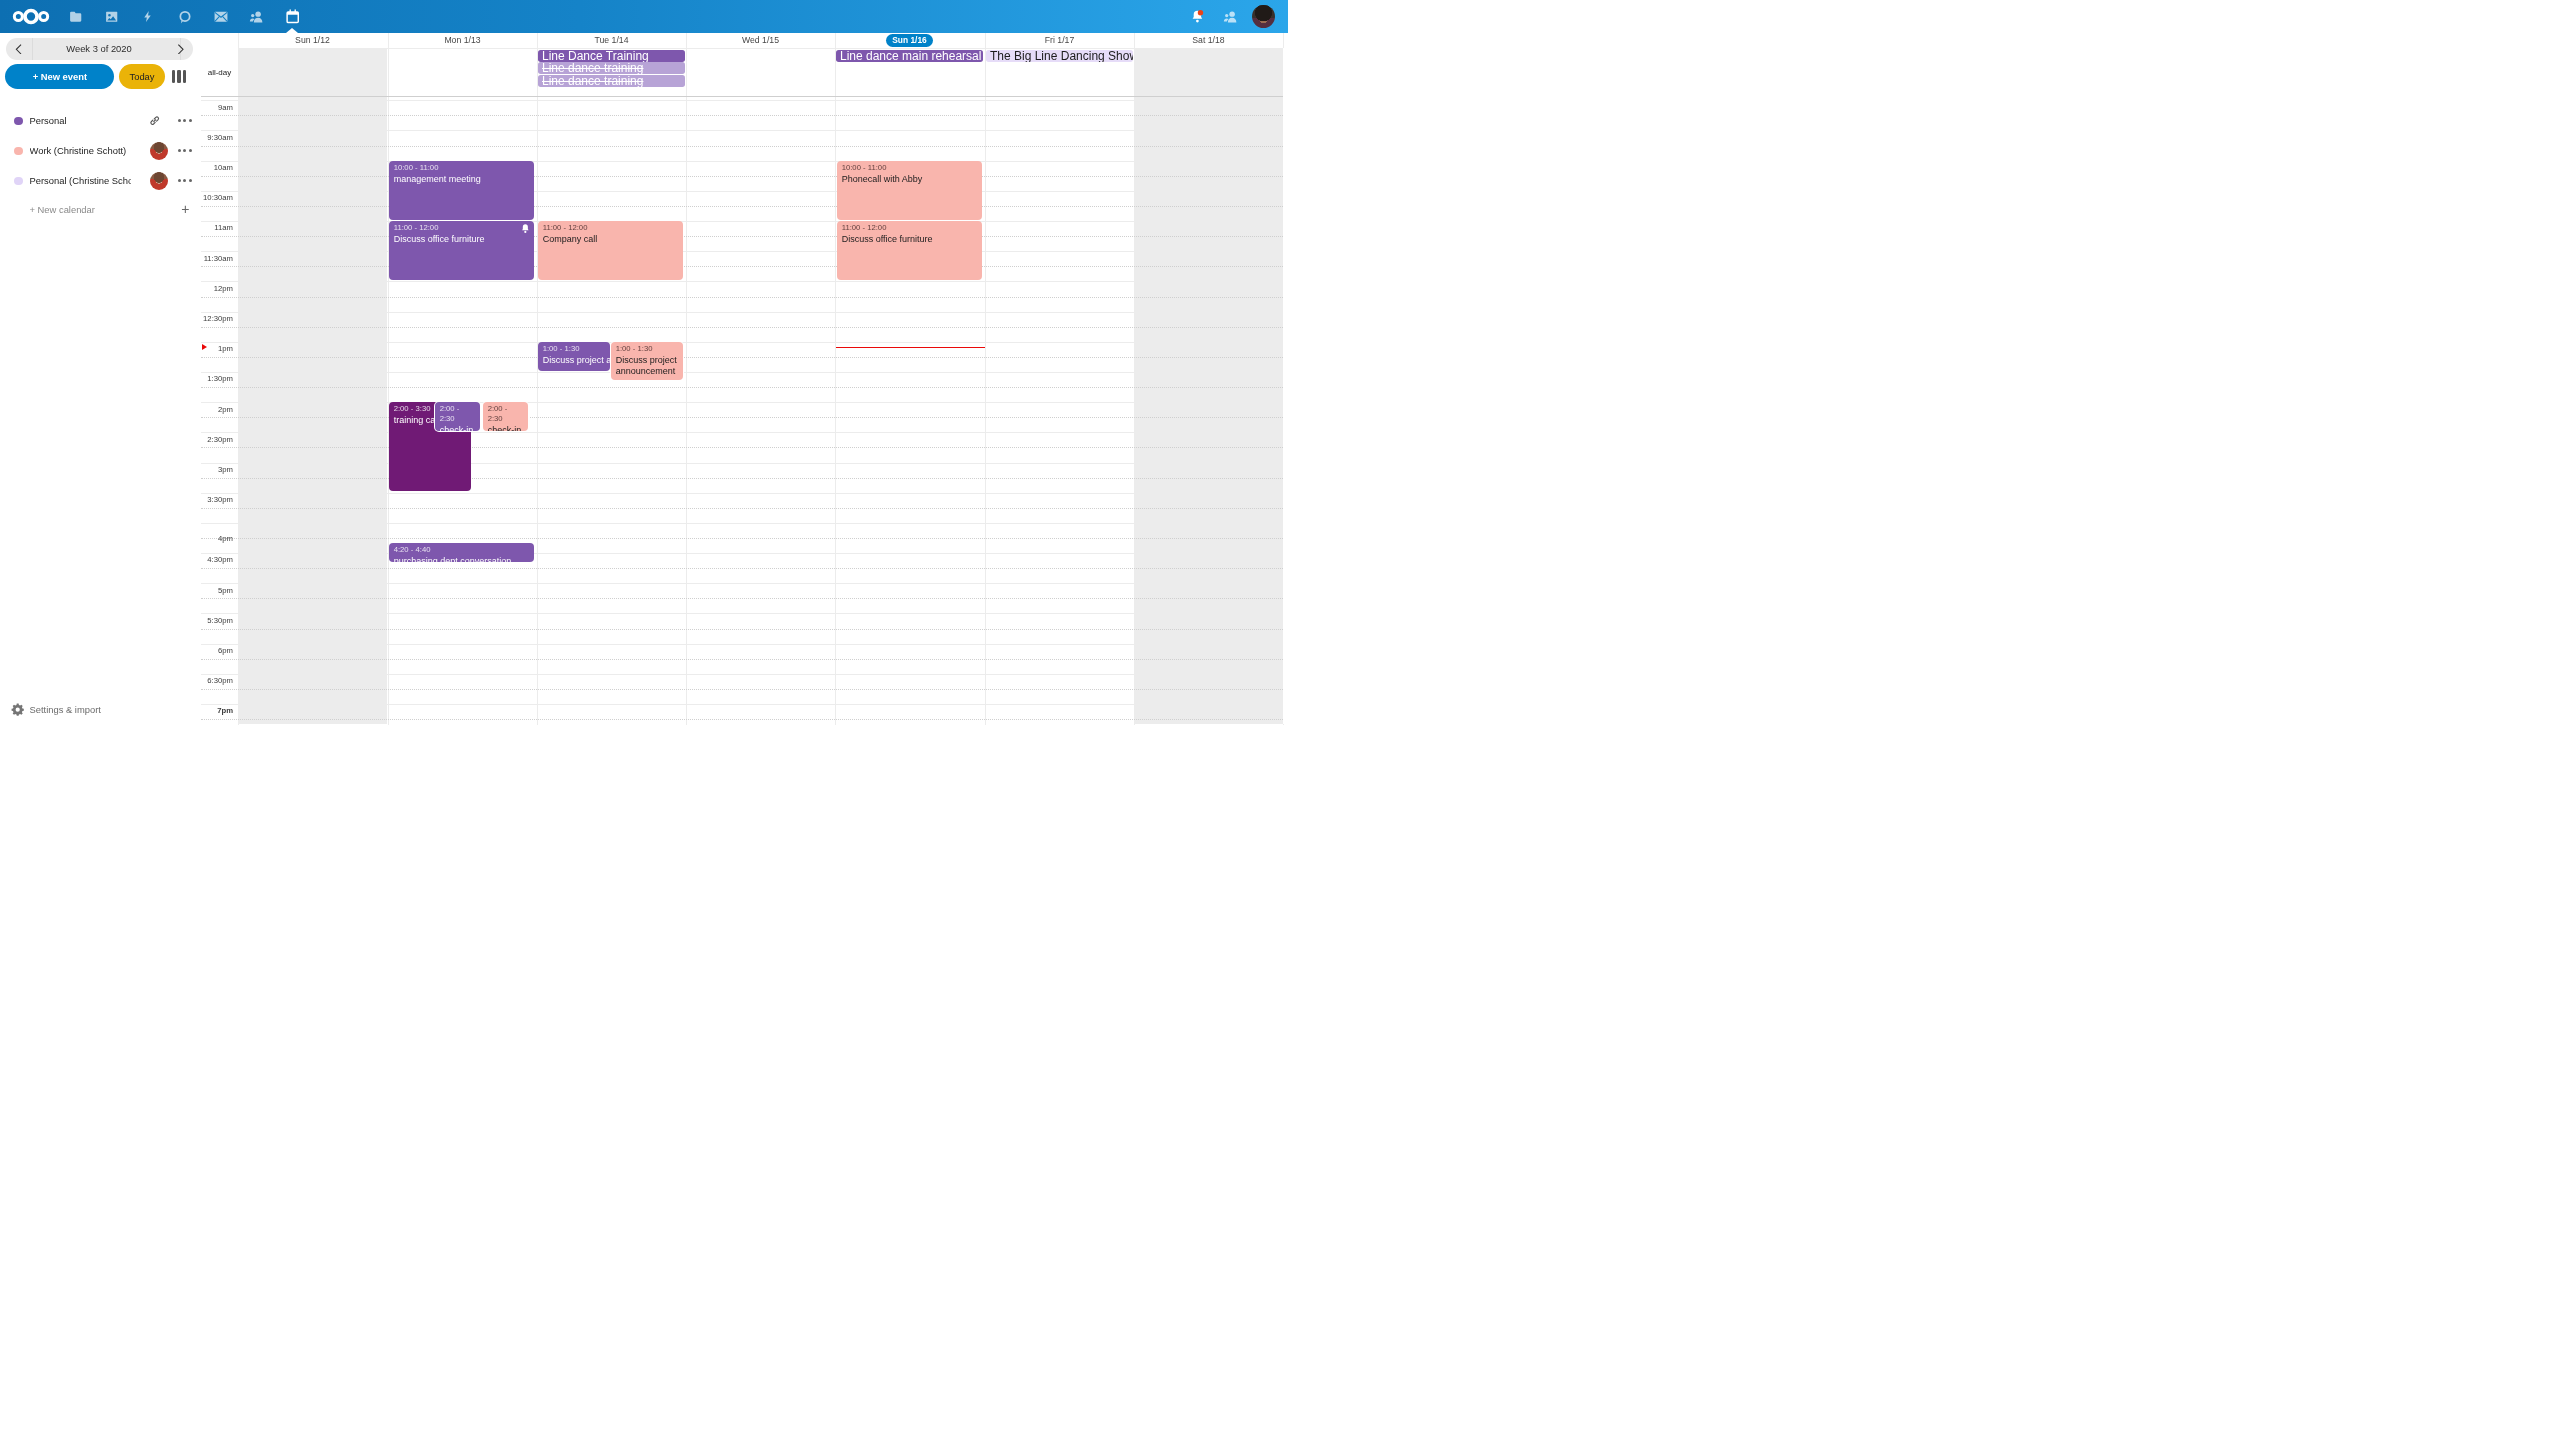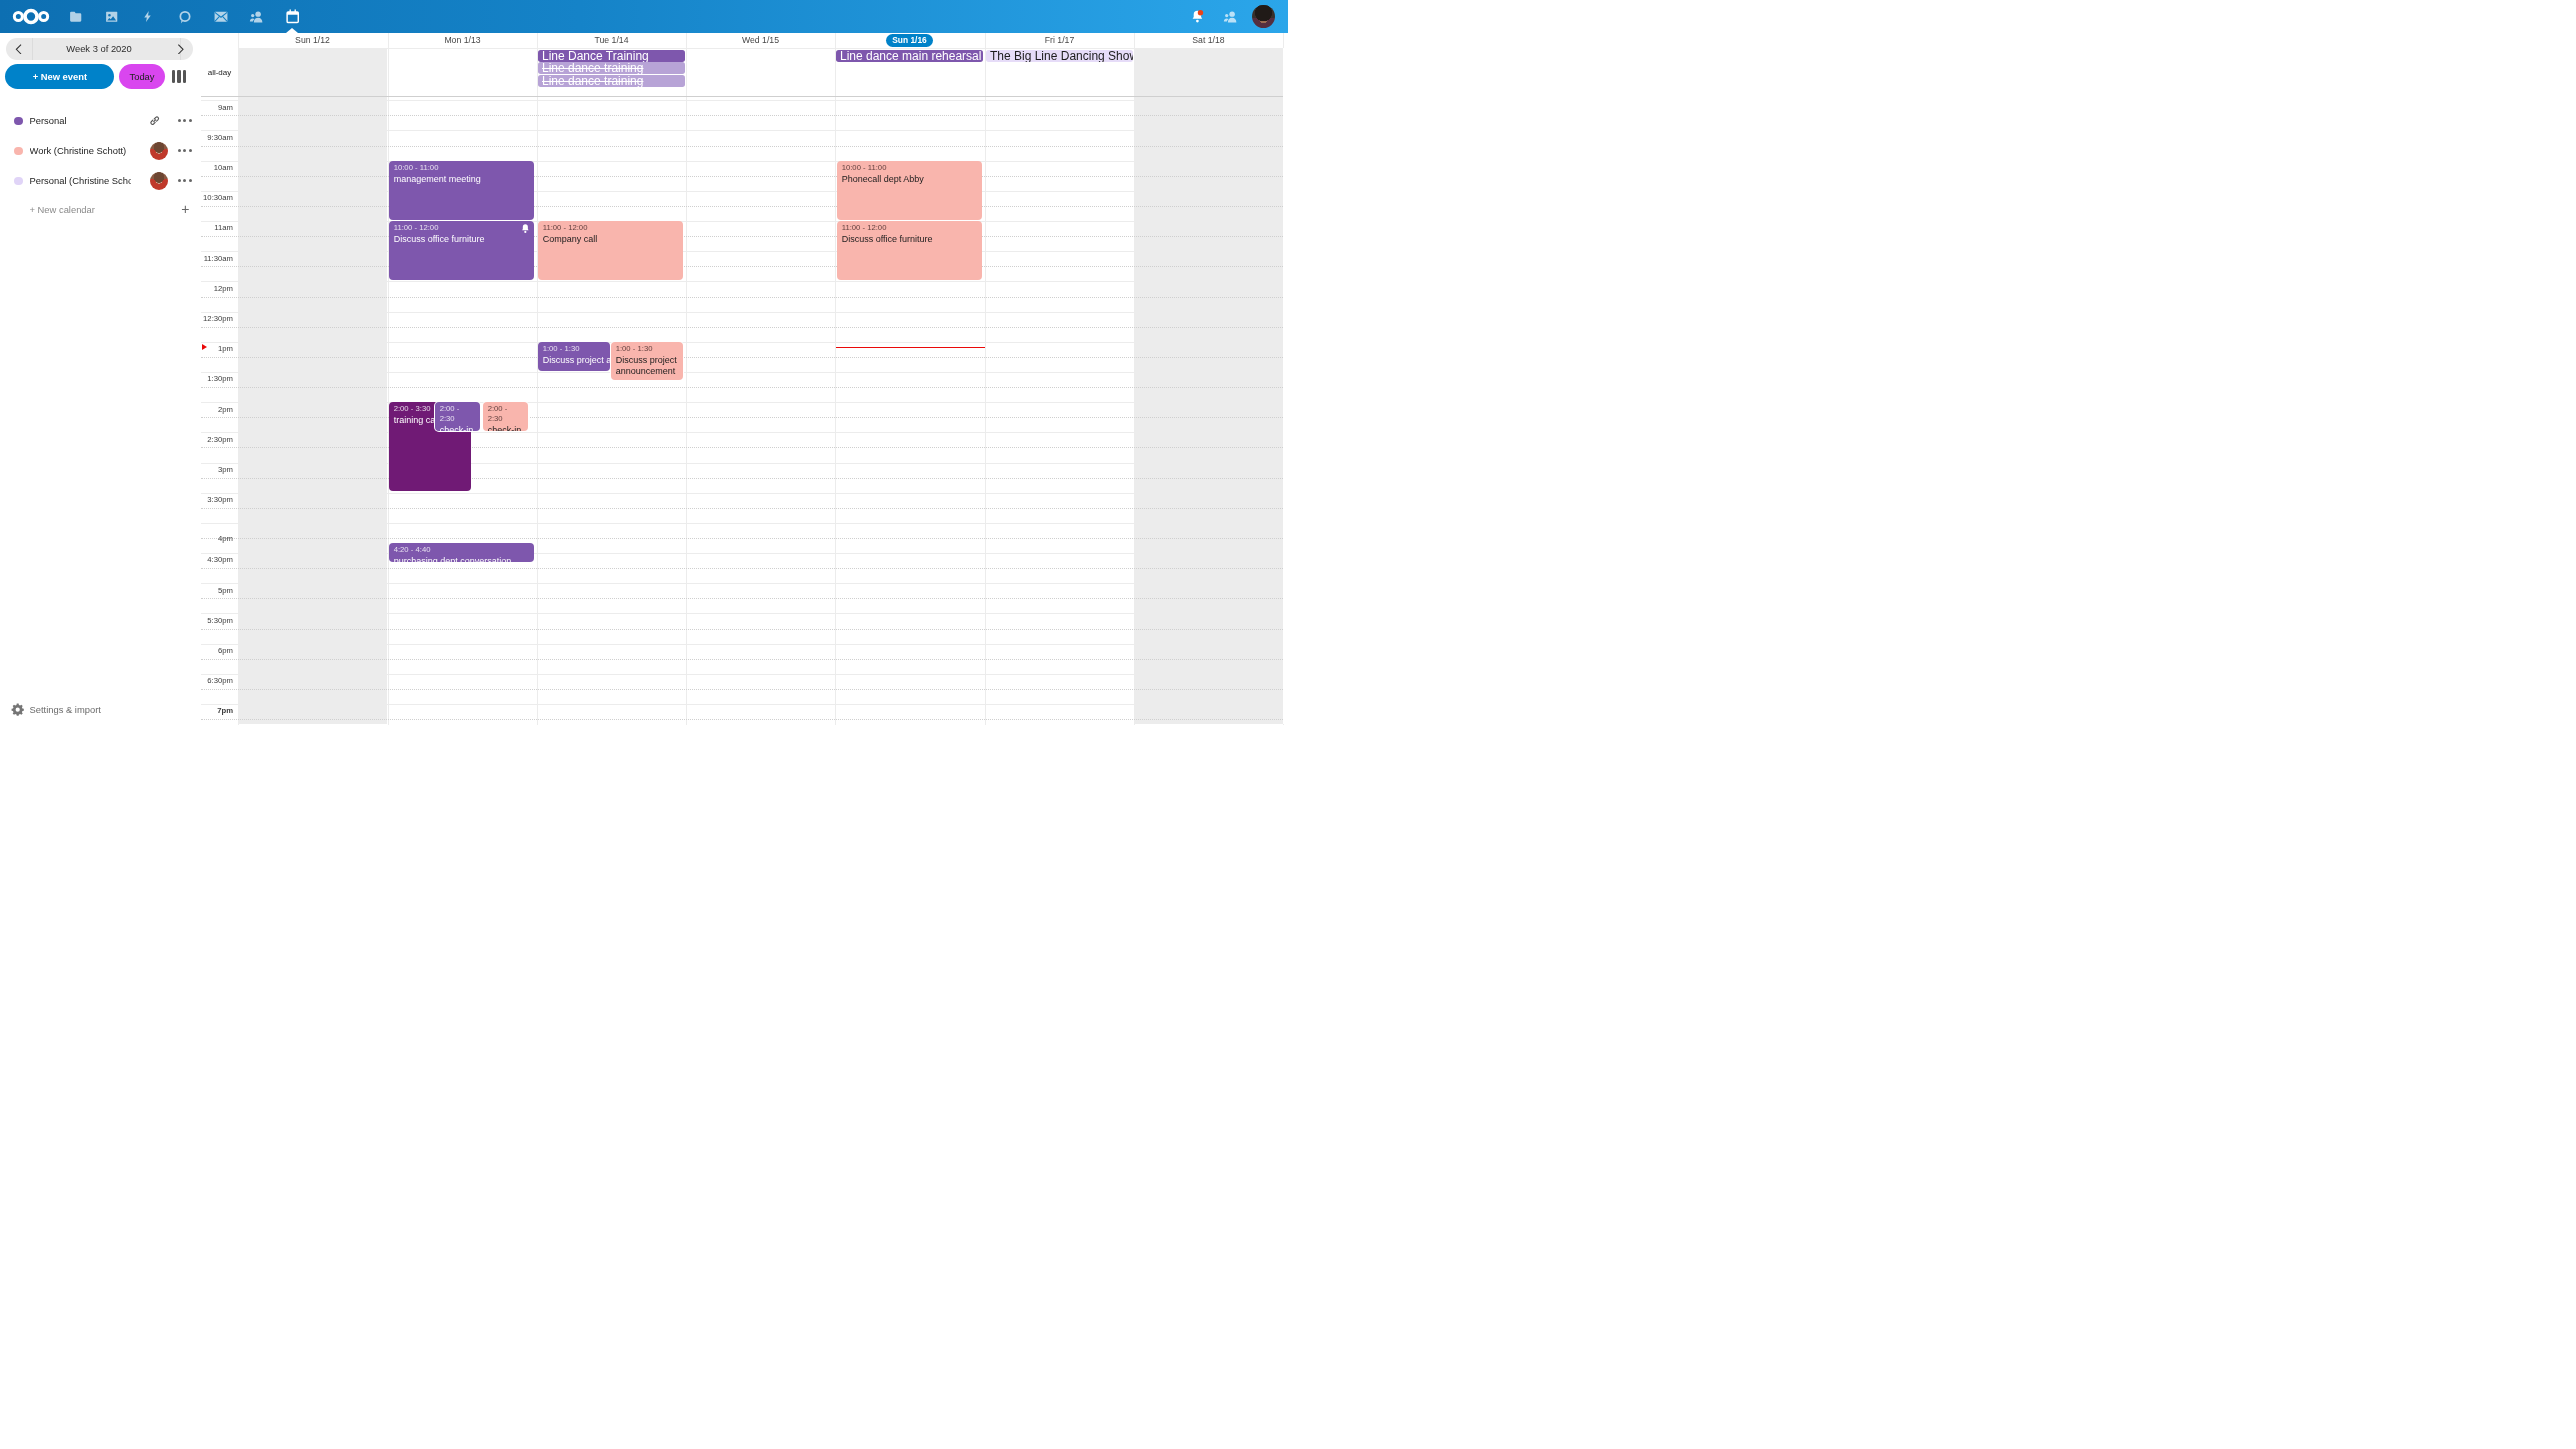--- a/index.html
+++ b/index.html
@@ -11,21 +11,21 @@
   .appicon.active{opacity:1;}
   .tri{position:absolute;top:27.5px;width:0;height:0;border-left:6.7px solid transparent;border-right:6.7px solid transparent;border-bottom:5.4px solid #fff;}
   
   .pill{background:#e9e9e9;border-radius:11.4px;}
   #weekpill{position:absolute;left:6px;top:38px;width:187px;height:22px;}
   #weekpill .sep{position:absolute;top:0;width:0.7px;height:22px;background:#dcdcdc;}
   #weeklabel{position:absolute;left:27px;right:28px;top:0;height:22px;line-height:22px;text-align:center;font-size:9.4px;color:#2d2d2d;}
   .chevbtn{position:absolute;top:0;width:25.5px;height:22px;display:flex;align-items:center;justify-content:center;cursor:pointer;}
   #newevent{position:absolute;left:5.4px;top:64px;width:109px;height:25px;border-radius:12.7px;background:#0082c9;color:#fff;
     font-size:9.4px;font-weight:bold;text-align:center;line-height:25px;cursor:pointer;}
-  #todaybtn{position:absolute;left:119px;top:64px;width:46px;height:25px;border-radius:12.7px;background:#d946ef;color:#222;
+  #todaybtn{position:absolute;left:119px;top:64px;width:46px;height:25px;border-radius:12.7px;background:#eab308;color:#222;
     font-size:9.4px;text-align:center;line-height:25px;cursor:pointer;}
   #viewtoggle{position:absolute;left:172px;top:70px;width:17.4px;height:12.7px;cursor:pointer;}
   #viewtoggle i{position:absolute;top:0;width:3.4px;height:12.7px;border-radius:1.3px;background:#555;}
   .calrow{position:absolute;left:0;width:201px;height:29.5px;cursor:pointer;}
   .caldot{position:absolute;left:14px;top:10.7px;width:8.7px;height:8.7px;border-radius:50%;}
   .calname{position:absolute;left:29.5px;top:0;height:29.5px;line-height:29.5px;font-size:9.4px;color:#222;white-space:nowrap;overflow:hidden;max-width:101px;}
   .dots{position:absolute;left:178px;top:12.7px;width:14.8px;height:4px;cursor:pointer;}
   .dots i{position:absolute;top:0.7px;width:3px;height:3px;border-radius:50%;background:#666;}
   .avatar{position:absolute;border-radius:50%;overflow:hidden;}
   .av-photo{width:100%;height:100%;background:
@@ -298,21 +298,21 @@
     <div class="ev c-purple" style="left: 538px; width: 72px; top: 342px; height: 29px; background: rgb(126, 87, 173); z-index: 3;">
       <div class="t">1:00 - 1:30</div>
       <div class="n" style="white-space: nowrap;">Discuss project announcement</div>
     </div>
     <div class="ev c-salmon bordered" style="left: 611px; width: 72px; top: 342px; height: 38px; background: rgb(249, 181, 173); z-index: 4;">
       <div class="t">1:00 - 1:30</div>
       <div class="n">Discuss project announcement</div>
     </div>
     <div class="ev c-salmon" style="left: 837px; width: 145px; top: 161px; height: 59px; background: rgb(249, 181, 173); z-index: 3;">
       <div class="t">10:00 - 11:00</div>
-      <div class="n">Phonecall dept Abby</div>
+      <div class="n">Phonecall with Abby</div>
     </div>
     <div class="ev c-salmon" style="left: 837px; width: 145px; top: 221px; height: 59px; background: rgb(249, 181, 173); z-index: 3;">
       <div class="t">11:00 - 12:00</div>
       <div class="n">Discuss office furniture</div>
     </div>
     <div id="nowline" style="position: absolute; left: 836px; width: 149px; top: 347px; height: 1.3px; background: rgb(234, 9, 9); z-index: 6;"></div>
     <div id="nowarrow" style="position: absolute; left: 202px; top: 344px; width: 0px; height: 0px; border-top: 3.7px solid transparent; border-bottom: 3.7px solid transparent; border-left: 5.4px solid rgb(234, 9, 9); z-index: 6;"></div>
     <div class="calrow" style="top: 106px;">
       <div class="caldot" style="background: rgb(126, 87, 173);"></div>
       <div class="calname">Personal</div>

